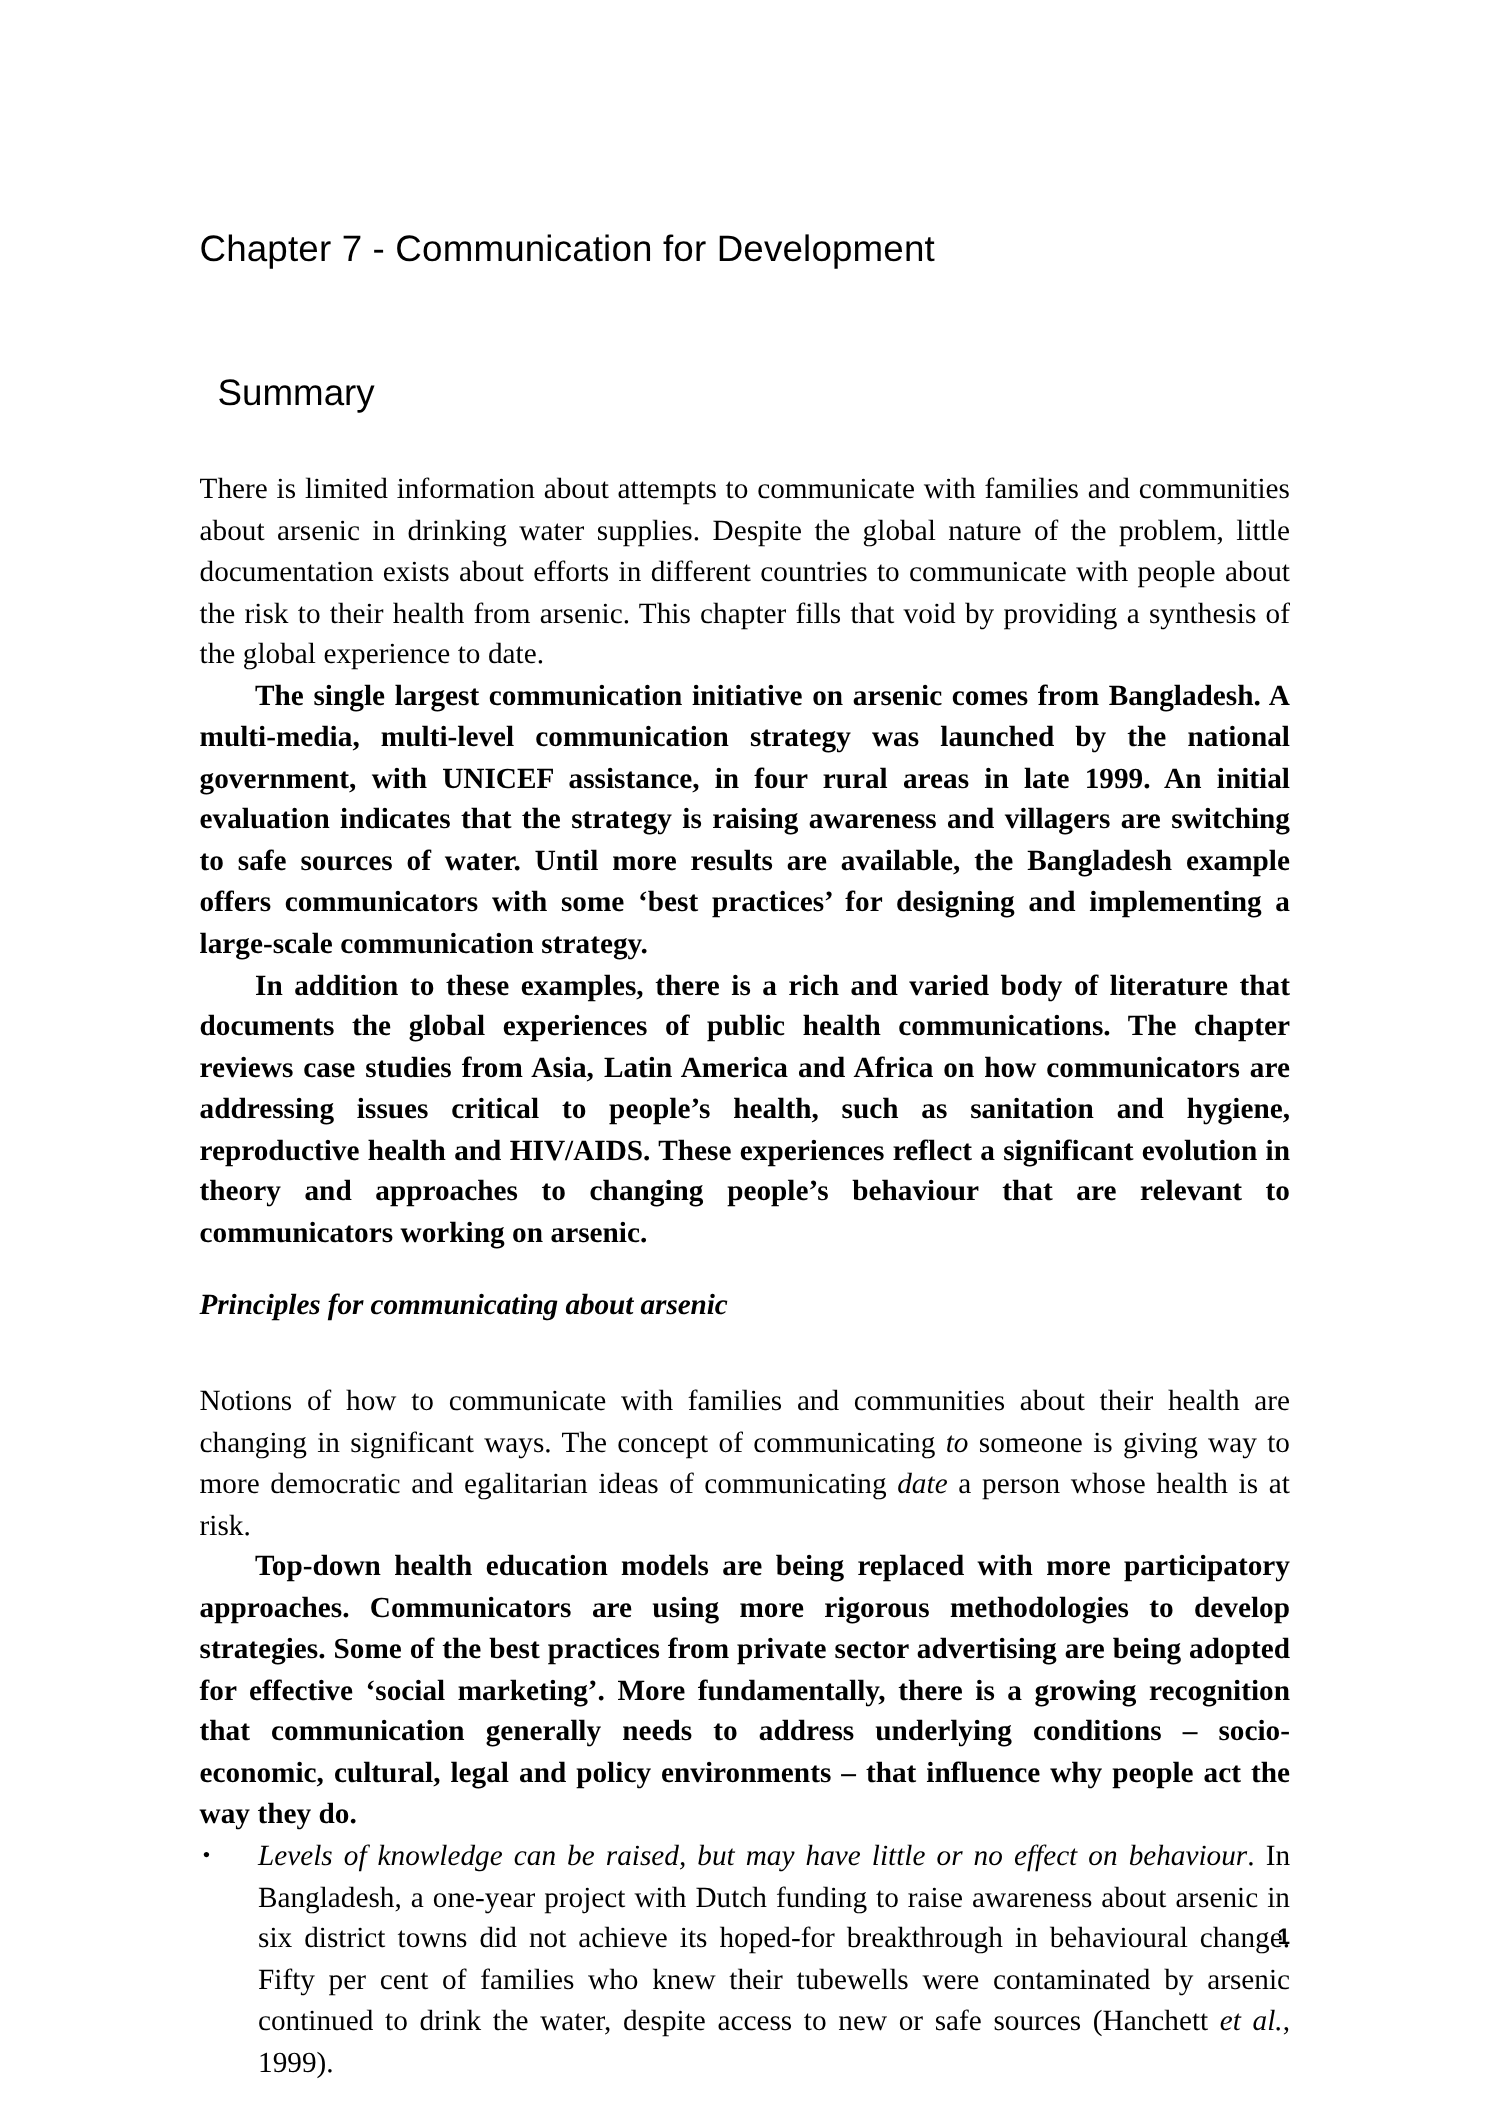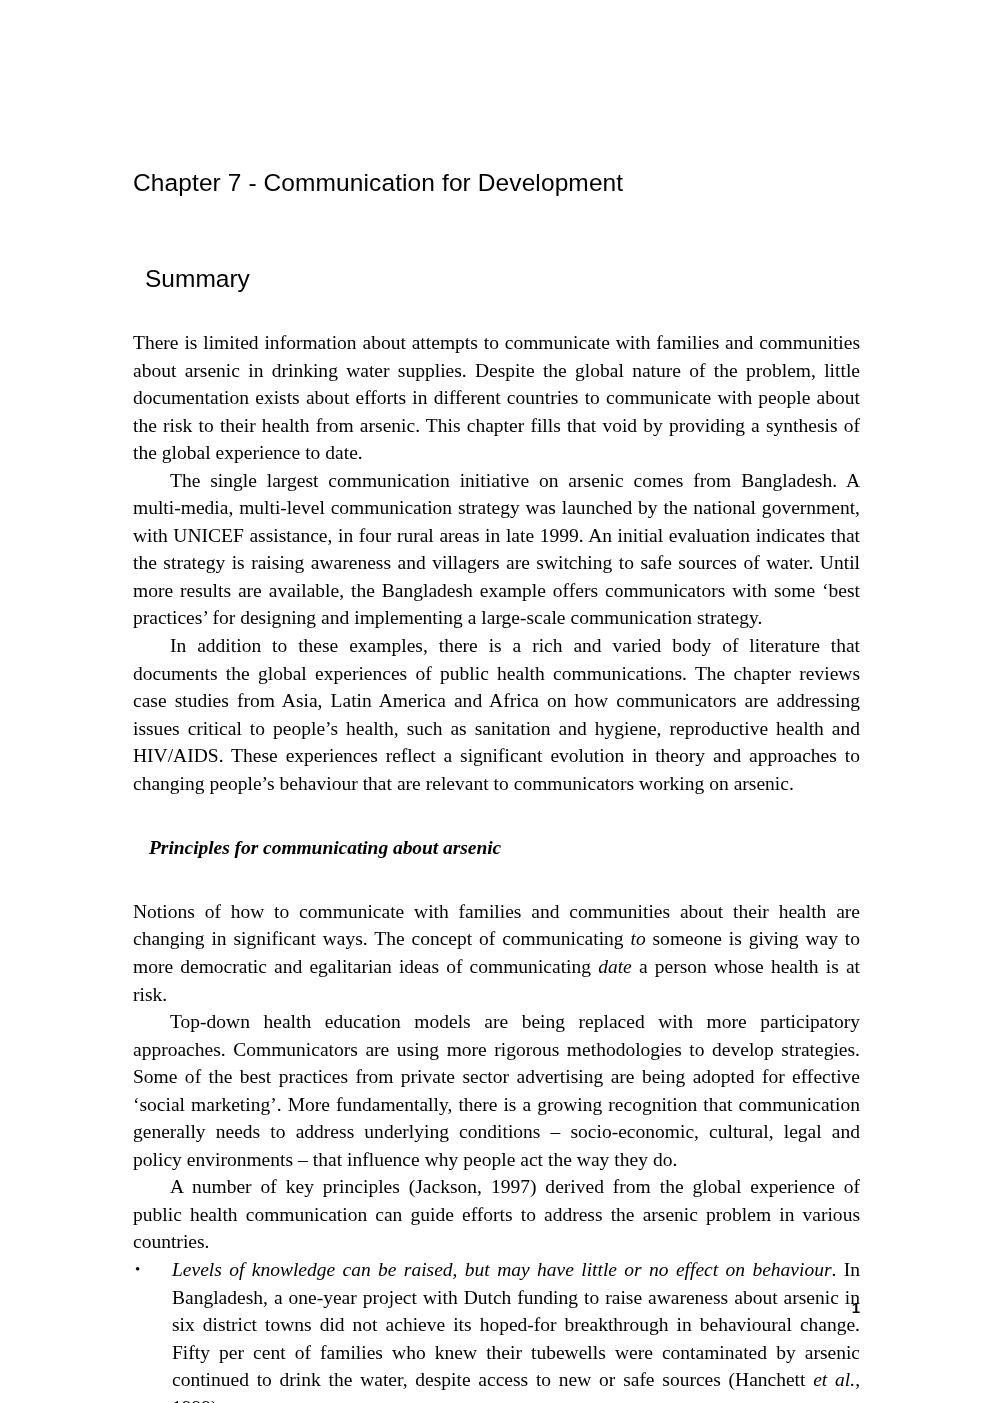--- a/index.html
+++ b/index.html
@@ -12,21 +12,21 @@
     height: 1403px;
     position: relative;
     overflow: hidden;
     font-family: "Liberation Serif", "DejaVu Serif", serif;
     color: #000000;
     -webkit-font-smoothing: antialiased;
   }
 
   .page {
     position: absolute;
-    left: 0; top: 16px;
+    left: 0; top: 0;
     width: 992px;
     height: 1006px;
     box-sizing: border-box;
   }
 
   .content {
     position: absolute;
     left: 133px;
     top: 152px;
     width: 727px;
@@ -51,37 +51,38 @@
     margin: 12px;
     padding-top: 55px;
   }
 
   .sub-heading {
     font-family: "Liberation Serif", "DejaVu Serif", serif;
     font-size: 19.5px;
     font-weight: bold;
     font-style: italic;
     line-height: 27.6px;
-    margin: 16px;
+    margin: 0;
     padding-top: 21px;
     letter-spacing: -0.05px;
   }
 
   
   p.body {
     font-size: 19.5px;
     line-height: 27.55px;
     margin: 0;
     text-align: justify;
     text-justify: inter-word;
     letter-spacing: 0.01px;
     word-spacing: 0.1px;
   }
   p.body.indent {
     text-indent: 37px;
+    font-weight: bold;
   }
   p.body.noindent {
     text-indent: 0;
     margin-top: 36px;
   }
 
   i, .it { font-style: italic; }
   .bi { font-weight: normal; font-style: italic; }
 
   
@@ -136,21 +137,20 @@
 
 
     <p class="body indent">In addition to these examples, there is a rich and varied body of literature that documents the global experiences of public health communications. The chapter reviews case studies from Asia, Latin America and Africa on how communicators are addressing issues critical to people’s health, such as sanitation and hygiene, reproductive health and HIV/AIDS. These experiences reflect a significant evolution in theory and approaches to changing people’s behaviour that are relevant to communicators working on arsenic.</p>
 
     <h3 class="sub-heading">Principles for communicating about arsenic</h3>
 
     <p class="body noindent"><span>Notions of how to communicate with families and communities about their health are changing in significant ways. The concept of communicating </span><i>to</i><span> someone is giving way to more democratic and egalitarian ideas of communicating </span><i>date</i><span> a person whose health is at risk.</span></p>
 
     <p class="body indent">Top-down health education models are being replaced with more participatory approaches. Communicators are using more rigorous methodologies to develop strategies. Some of the best practices from private sector advertising are being adopted for effective ‘social marketing’. More fundamentally, there is a growing recognition that communication generally needs to address underlying conditions – socio-economic, cultural, legal and policy environments – that influence why people act the way they do.</p>
 
-    <p class="body indent">A number of key principles (Jackson, 1997) derived from the global experience of public health communication can guide efforts to address the arsenic problem in various countries.</p>
 
     <ul class="bullets">
       <li><span class="bullet-marker">•</span><span class="bi">Levels of knowledge can be raised, but may have little or no effect on behaviour</span><span>. In Bangladesh, a one-year project with Dutch funding to raise awareness about arsenic in six district towns did not achieve its hoped-for breakthrough in behavioural change. Fifty per cent of families who knew their tubewells were contaminated by arsenic continued to drink the water, despite access to new or safe sources (Hanchett </span><i>et al.</i><span>, 1999).</span></li>
     </ul>
 
   </div>
 
   <div class="page-number">1</div>
 
 </div>

